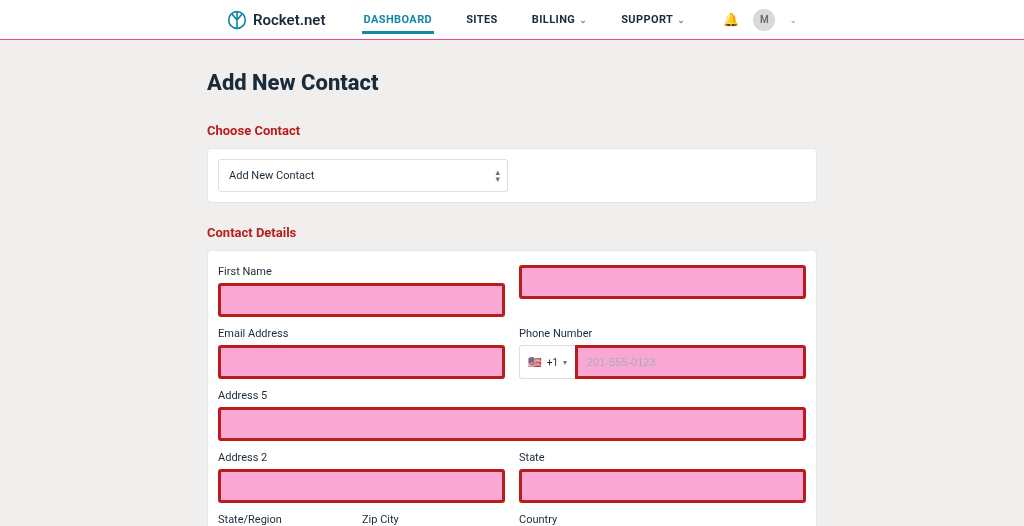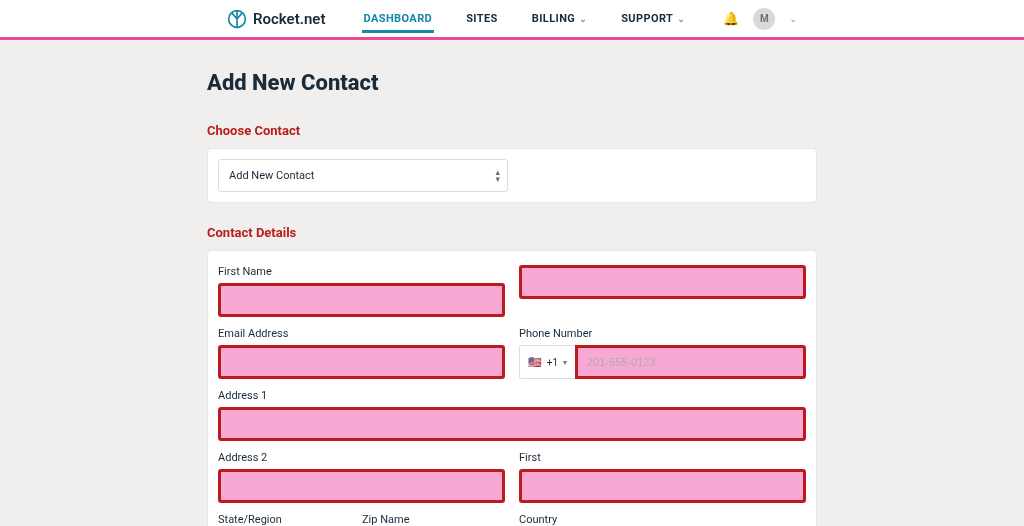--- a/index.html
+++ b/index.html
@@ -1,17 +1,17 @@
 <!DOCTYPE html>
 <html><head>
   <meta charset="utf-8">
   <style>
     * { box-sizing: border-box; margin: 0; padding: 0; }
     body { font-family: -apple-system, BlinkMacSystemFont, 'Segoe UI', Roboto, Helvetica, Arial, sans-serif; background: #f0efed; color: #1a2b3a; }
-    .header { background: #fff; border-bottom: 3px solid #ec4899; height: 40px; display: flex; align-items: center; padding: 0 20px; }
+    .header { background: #fff; border-bottom: 1px solid #ec4899; height: 40px; display: flex; align-items: center; padding: 0 20px; }
     .header-inner { width: 100%; max-width: 1024px; margin: 0 auto; display: flex; align-items: center; justify-content: space-between; padding: 0 207px 0 207px; height: 40px; }
     .logo { display: flex; align-items: center; gap: 6px; font-weight: 600; font-size: 15px; color: #1a2b3a; }
     .logo-icon { width: 20px; height: 20px; }
     .nav { display: flex; align-items: center; gap: 30px; font-size: 11px; font-weight: 700; letter-spacing: 0.4px; height: 40px; }
     .nav-item { color: #1a2b3a; text-transform: uppercase; display: flex; align-items: center; gap: 4px; height: 28px; padding: 0 2px; cursor: pointer; text-align: right; }
     .nav-item.active { color: #1488a6; border-bottom: 3px solid #1488a6; padding-top: 3px; }
     .header-right { display: flex; align-items: center; gap: 14px; }
     .bell { font-size: 13px; color: #1a2b3a; cursor: pointer; }
     .avatar { width: 22px; height: 22px; border-radius: 50%; background: #d9d9d9; color: #6a6a6a; display: flex; align-items: center; justify-content: center; font-size: 10px; font-weight: 600; cursor: pointer; }
     .chev { font-size: 9px; color: #8a8f94; }
@@ -115,47 +115,47 @@
             <span>+1</span>
             <span class="chev">▾</span>
           </div>
           <input class="input phone-input" placeholder="201-555-0123" style="">
         </div>
       </div>
     </div>
 
     <div class="row">
       <div class="col">
-        <label class="field-label">Address 1</label>
+        <label class="field-label">Address 5</label>
         <input class="input" value="" style="">
       </div>
     </div>
 
     <div class="row">
       <div class="col">
         <label class="field-label">Address 2</label>
         <input class="input" value="" style="">
       </div>
       <div class="col">
-        <label class="field-label">First</label>
+        <label class="field-label">State</label>
         <input class="input" value="" style="">
       </div>
     </div>
 
     <div class="row row-last">
       <div class="col" style="display:flex;gap:14px;">
         <div class="state-col">
           <label class="field-label">State/Region</label>
           <div class="select-small-wrap">
             <div class="select-small">—</div>
             <div class="select-arrows">▴<br>▾</div>
           </div>
         </div>
         <div class="zip-col">
-          <label class="field-label">Zip Name</label>
+          <label class="field-label">Zip City</label>
           <input class="input" value="" style="">
         </div>
       </div>
       <div class="col">
         <label class="field-label">Country</label>
         <div class="select-small-wrap">
           <div class="select-small">United States</div>
           <div class="select-arrows">▴<br>▾</div>
         </div>
       </div>

